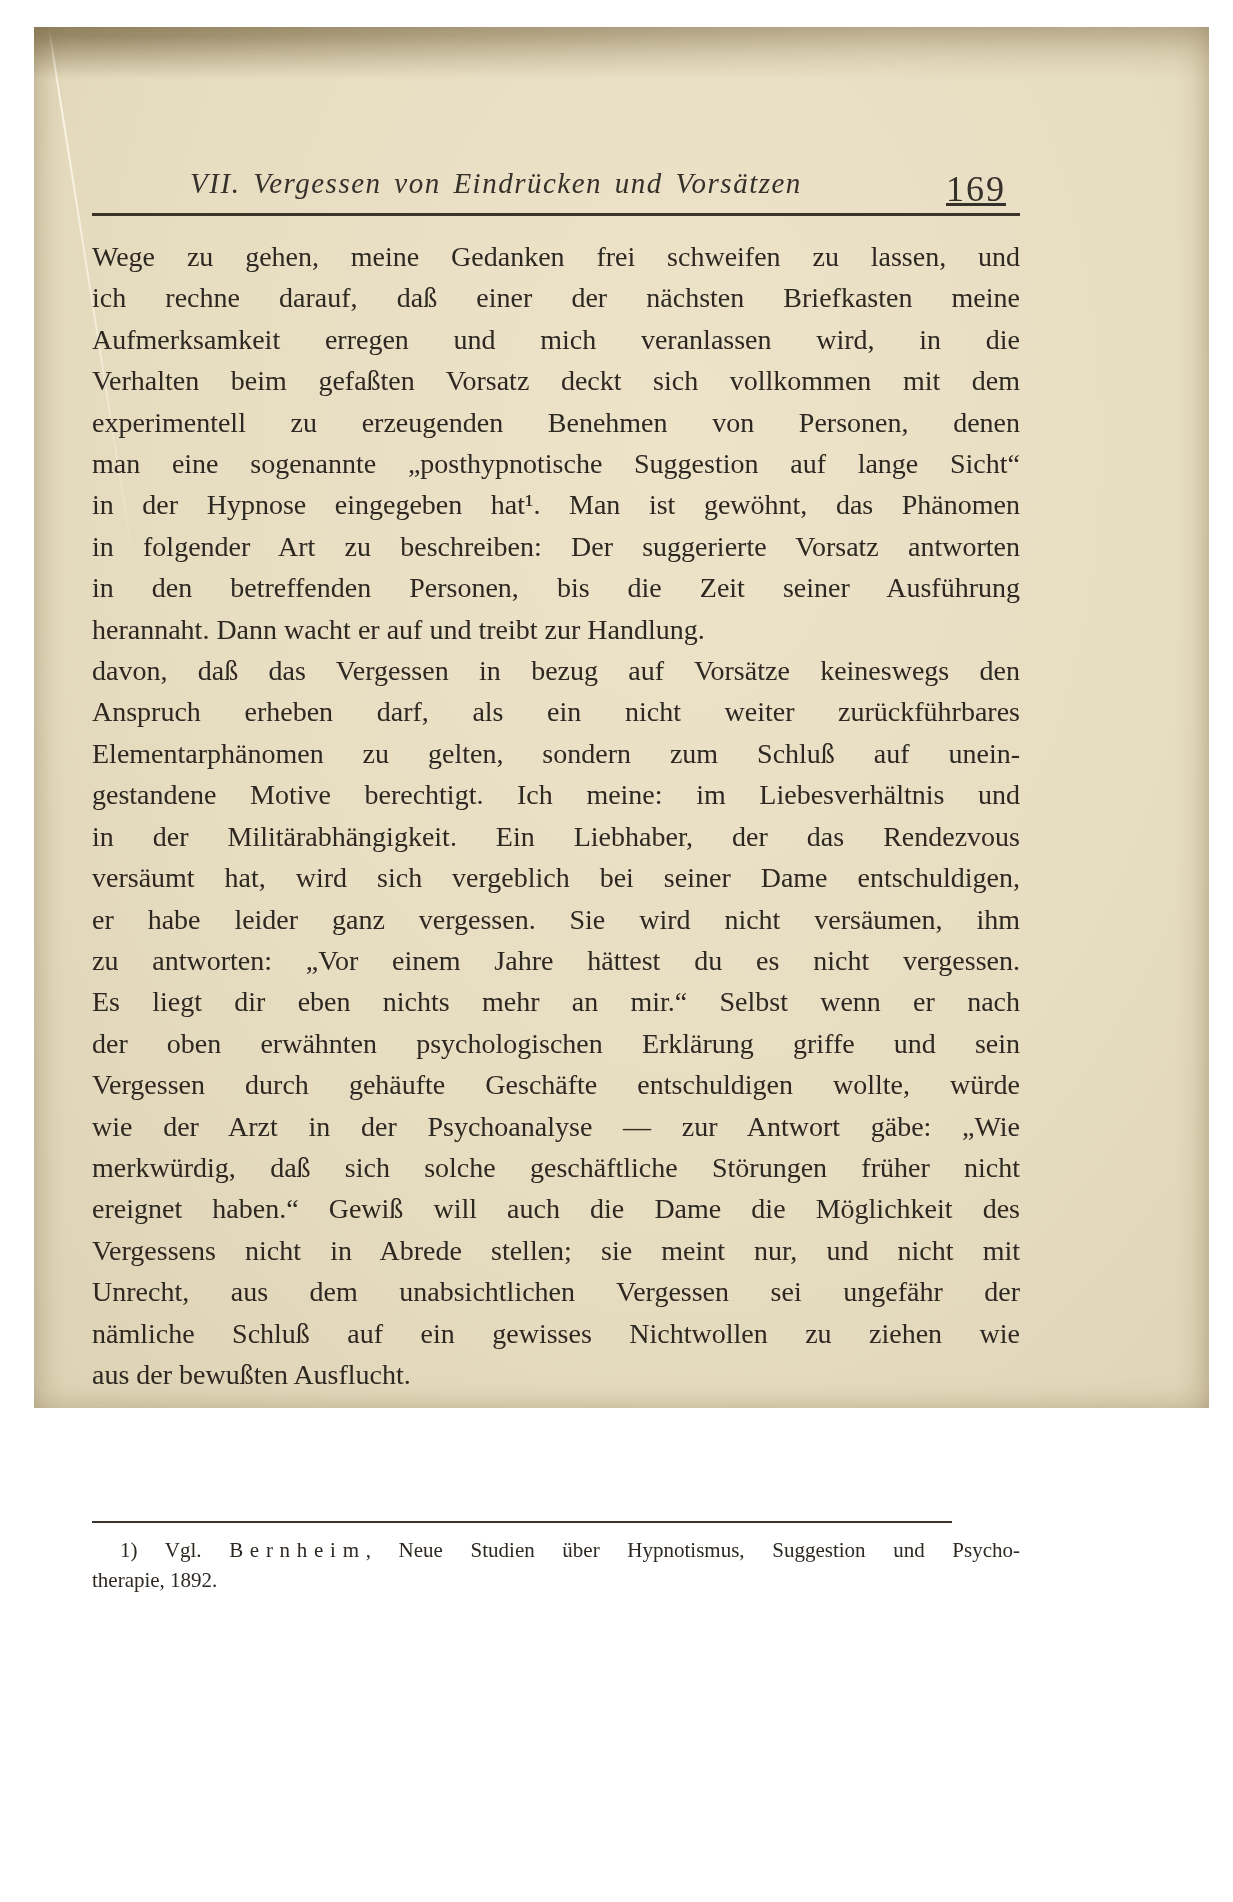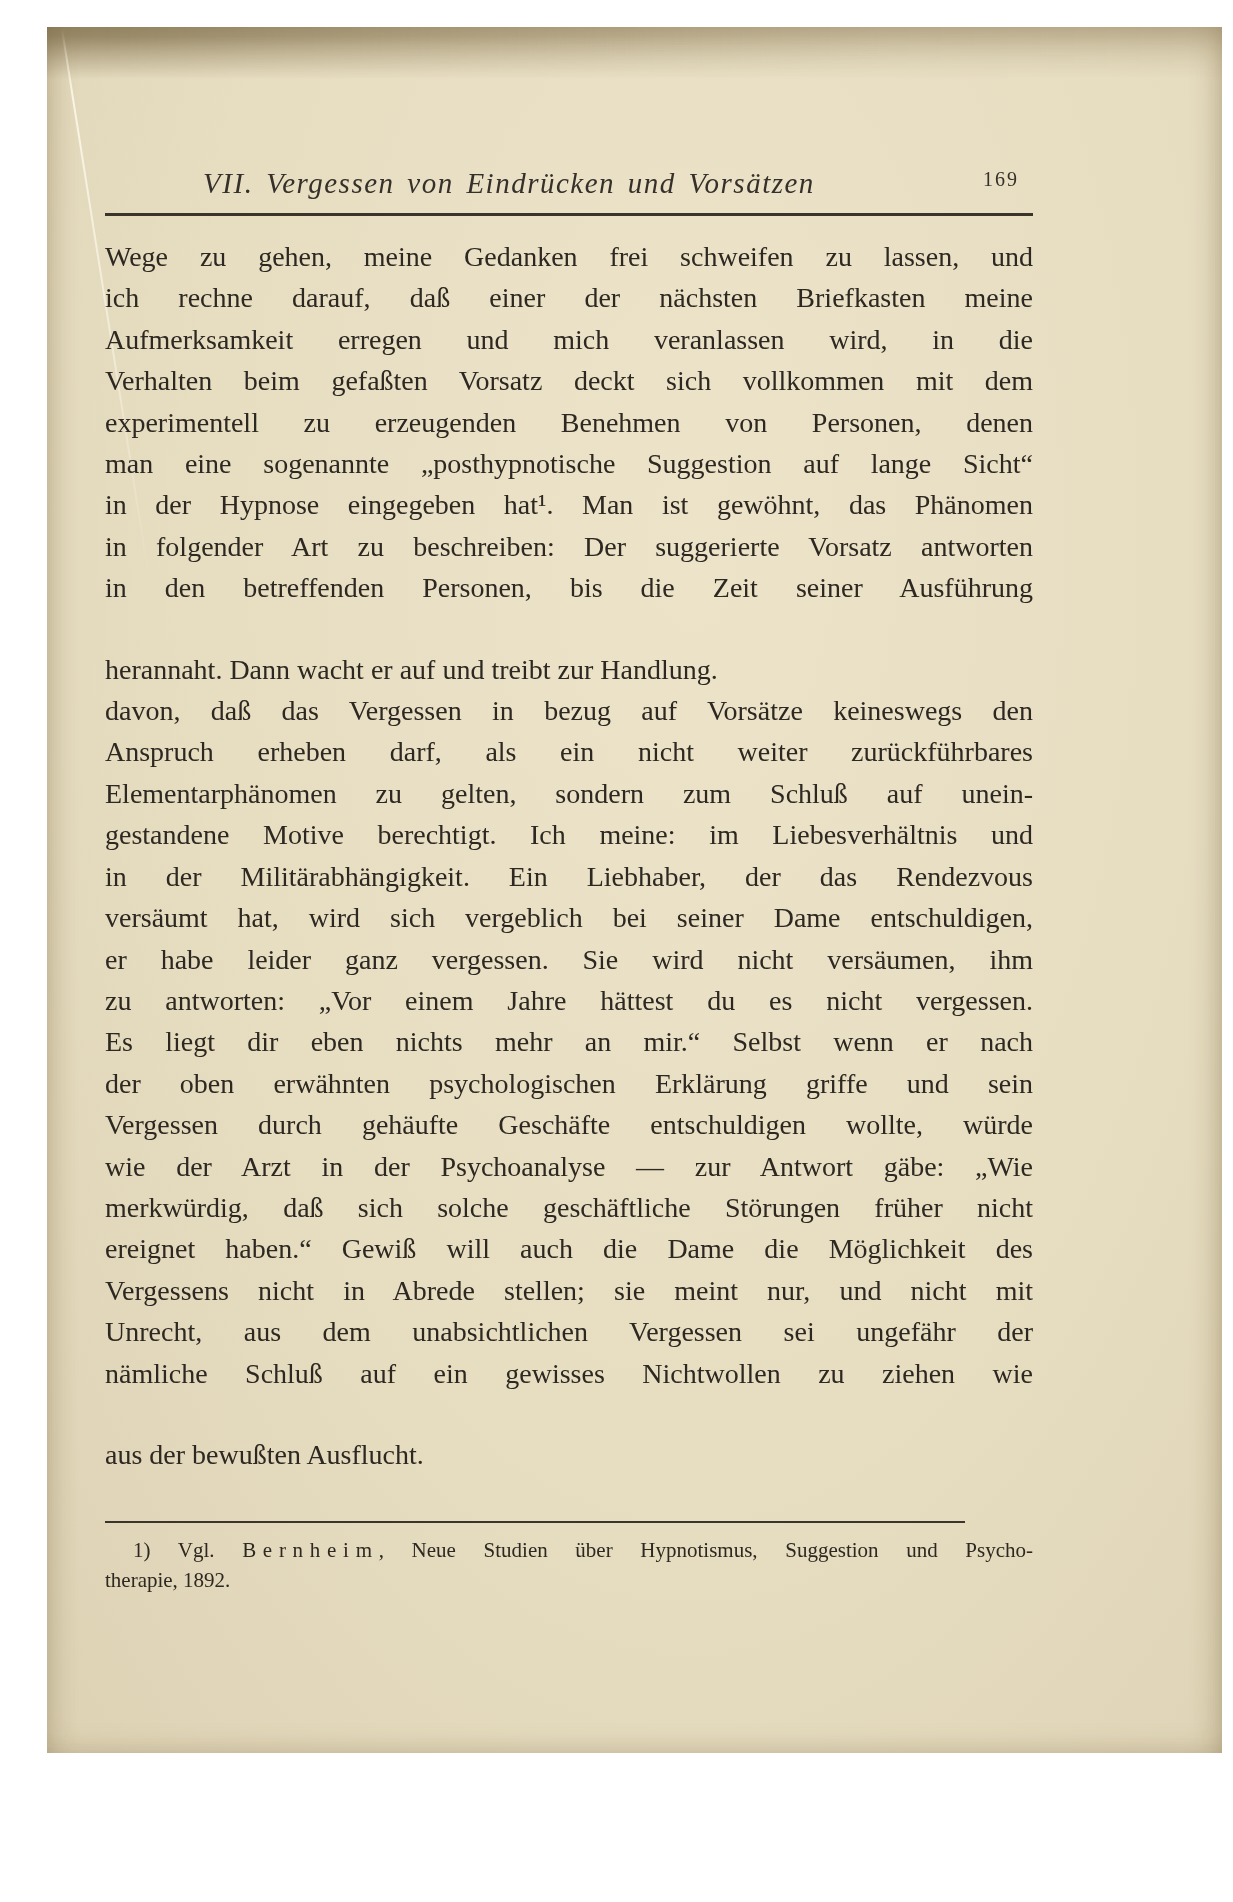--- a/index.html
+++ b/index.html
@@ -1,21 +1,21 @@
 <!DOCTYPE html>
 <html><head>
 <meta charset="utf-8">
 <style>
   html,body{margin:0;padding:0;}
   body{
     width:1233px;height:1902px;position:relative;background:#ffffff;overflow:hidden;
     font-family:"Liberation Serif","DejaVu Serif",serif;
   }
   .paper{
-    position:absolute;left:47px;top:27px;width:1175px;height:1726px;
+    position:absolute;left:34px;top:27px;width:1175px;height:1381px;
     background:radial-gradient(ellipse at 55% 30%, #ece3c9 0%, #e7ddc1 55%, #ddd2b4 100%);
     box-shadow:
       inset 0 22px 36px -12px rgba(110,92,54,.40),
       inset -16px 0 30px -14px rgba(120,100,60,.26),
       inset 16px 0 30px -14px rgba(120,100,60,.20),
       inset 0 -16px 30px -14px rgba(120,100,60,.16);
   }
   .paper::before{
     content:"";position:absolute;left:0;right:0;top:0;height:52px;pointer-events:none;
     background:linear-gradient(to right,
@@ -30,29 +30,29 @@
       rgba(255,252,240,0), rgba(255,252,240,.8) 12%,
       rgba(255,252,240,.45) 60%, rgba(255,252,240,0));
     transform:rotate(-9deg);transform-origin:top center;
   }
   .text-col{position:absolute;left:58px;top:0;width:928px;height:100%;}
   .running-header{position:absolute;top:140px;left:0;width:100%;height:44px;color:#35302a;}
   .chapter-title{
     position:absolute;left:0;right:120px;top:0;text-align:center;
     font-style:italic;font-size:29px;letter-spacing:1.5px;word-spacing:4px;
   }
-  .page-number{position:absolute;right:14px;top:1px;font-size:20px;letter-spacing:2px;}
+  .page-number{position:absolute;right:14px;top:1px;font-size:36px;letter-spacing:2px;text-decoration:underline;}
   .header-rule{position:absolute;top:186px;left:0;width:100%;height:3px;background:#3b342b;}
   .body-text{
     position:absolute;top:209px;left:0;width:100%;
     font-size:28px;line-height:41.4px;color:#2d2821;
   }
   .line{text-align:justify;text-align-last:justify;}
   .line.pstart{text-indent:26px;}
-  .line.pend{text-align-last:left;margin-top:40px;}
+  .line.pend{text-align-last:left;}
   .footnote-rule{position:absolute;top:1494px;left:0;width:860px;height:2px;background:#3b342b;}
   .footnote{
     position:absolute;top:1508px;left:0;width:100%;
     font-size:21px;line-height:30px;color:#2d2821;
   }
   .fn-line1{text-align:justify;text-align-last:justify;text-indent:28px;}
   .fn-author{letter-spacing:.32em;}
   .fn-line2{text-align:left;}
 </style>
 </head>

